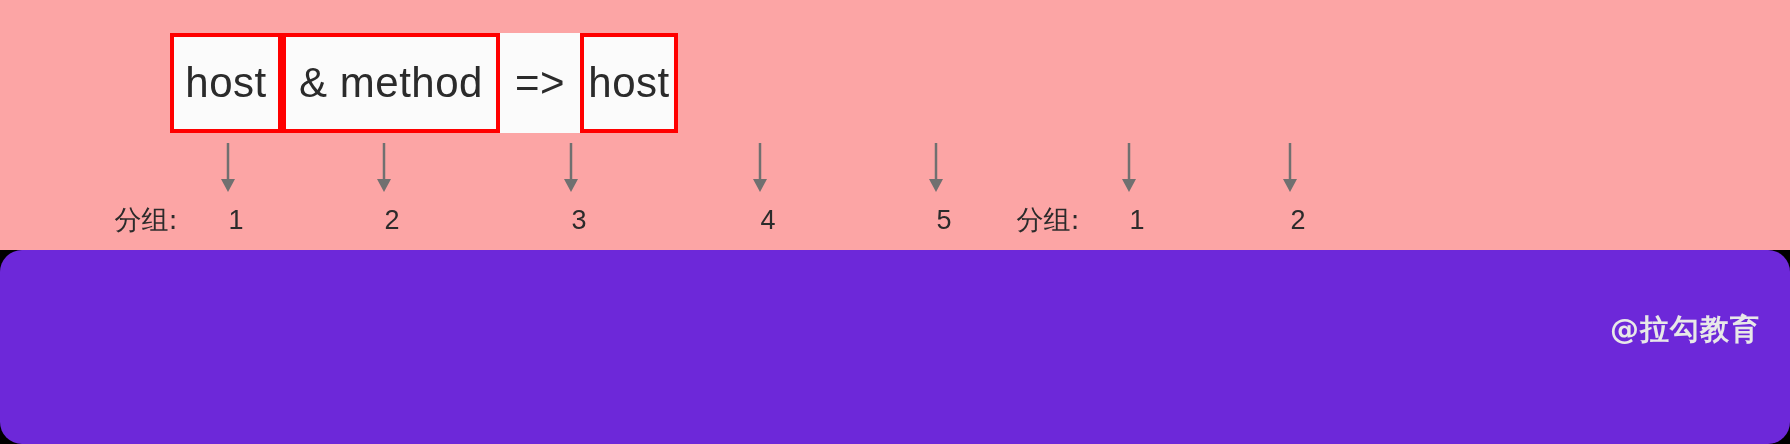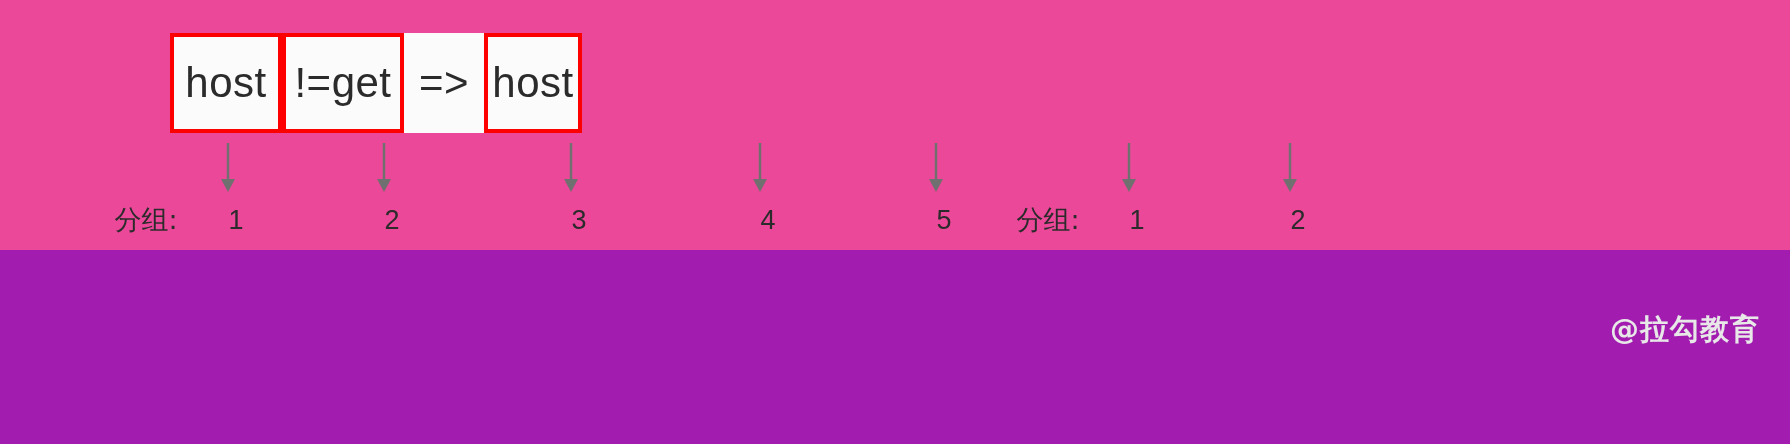--- a/index.html
+++ b/index.html
@@ -15,21 +15,21 @@
     position: relative;
   }
 
   
   #diagram-panel {
     position: absolute;
     left: 0;
     top: 0;
     width: 1790px;
     height: 250px;
-    background: #ec4899;
+    background: #fca5a5;
   }
 
   
   #expression-row {
     position: absolute;
     left: 170px;
     top: 33px;
     height: 100px;
     display: flex;
     align-items: stretch;
@@ -86,41 +86,42 @@
     font-family: "DejaVu Sans", "Liberation Sans", sans-serif;
   }
 
   
   #bottom-band {
     position: absolute;
     left: 0;
     top: 250px;
     width: 1790px;
     height: 194px;
-    background: #a21caf;
+    background: #6d28d9;
+    border-radius: 22px;
   }
   #watermark {
     position: absolute;
     right: 30px;
     top: 60px;
     font-size: 29px;
     font-weight: bold;
     color: #e8e8e8;
     font-family: "DejaVu Sans", "Liberation Sans", sans-serif;
     letter-spacing: 1px;
   }
 </style>
 </head>
 <body>
 
 <div id="diagram-panel">
 
   <div id="expression-row">
       <div class="token boxed" style="width: 112px;">host</div>
-      <div class="token boxed" style="width: 122px;">!=get</div>
+      <div class="token boxed" style="width: 218px;">&amp; method</div>
       <div class="token plain" style="width: 80px;">=&gt;</div>
       <div class="token boxed" style="width: 98px;">host</div>
     </div>
 
   <svg id="arrow-layer" viewBox="0 0 1790 250" width="1790" height="250">
       <g>
         <line x1="228" y1="143" x2="228" y2="182" stroke="#707070" stroke-width="2.5"></line>
         <polygon points="221,179 235,179 228,192" fill="#707070"></polygon>
       </g>
       <g>

